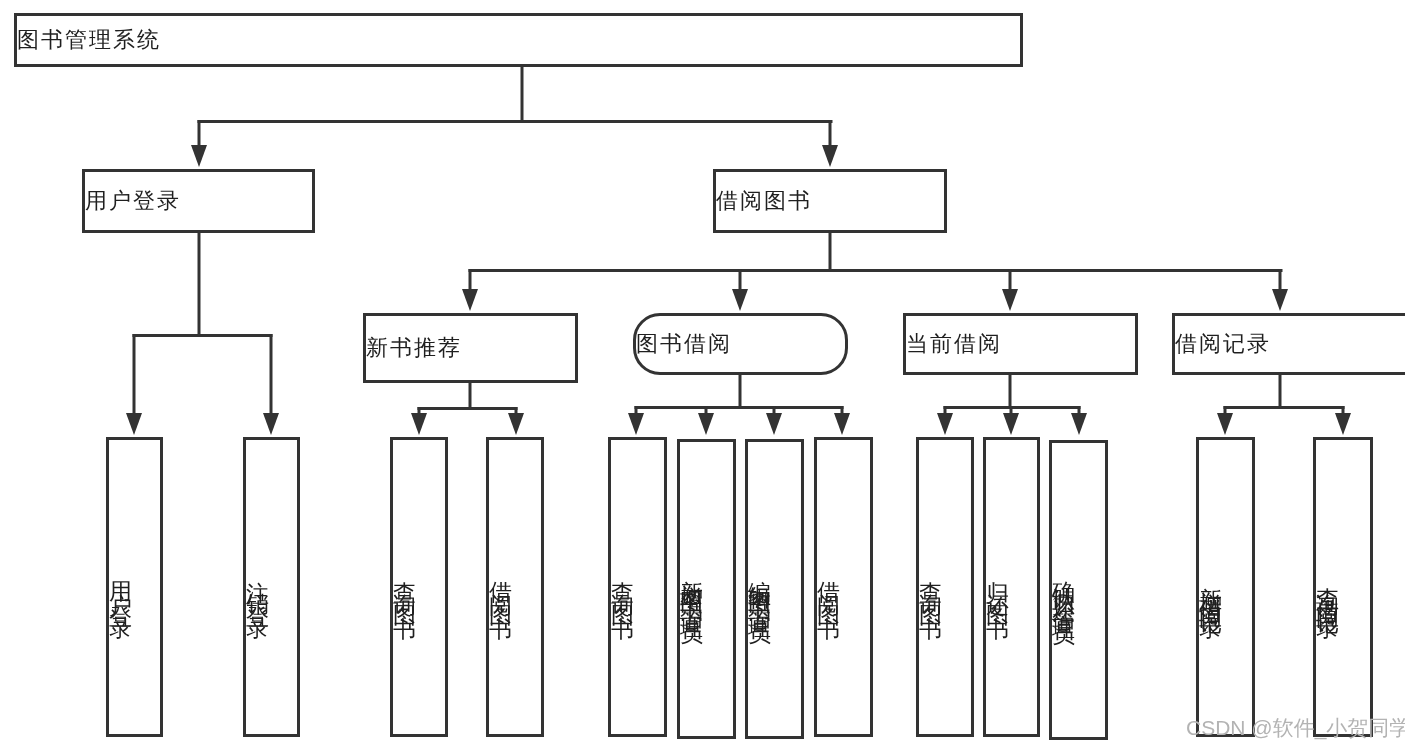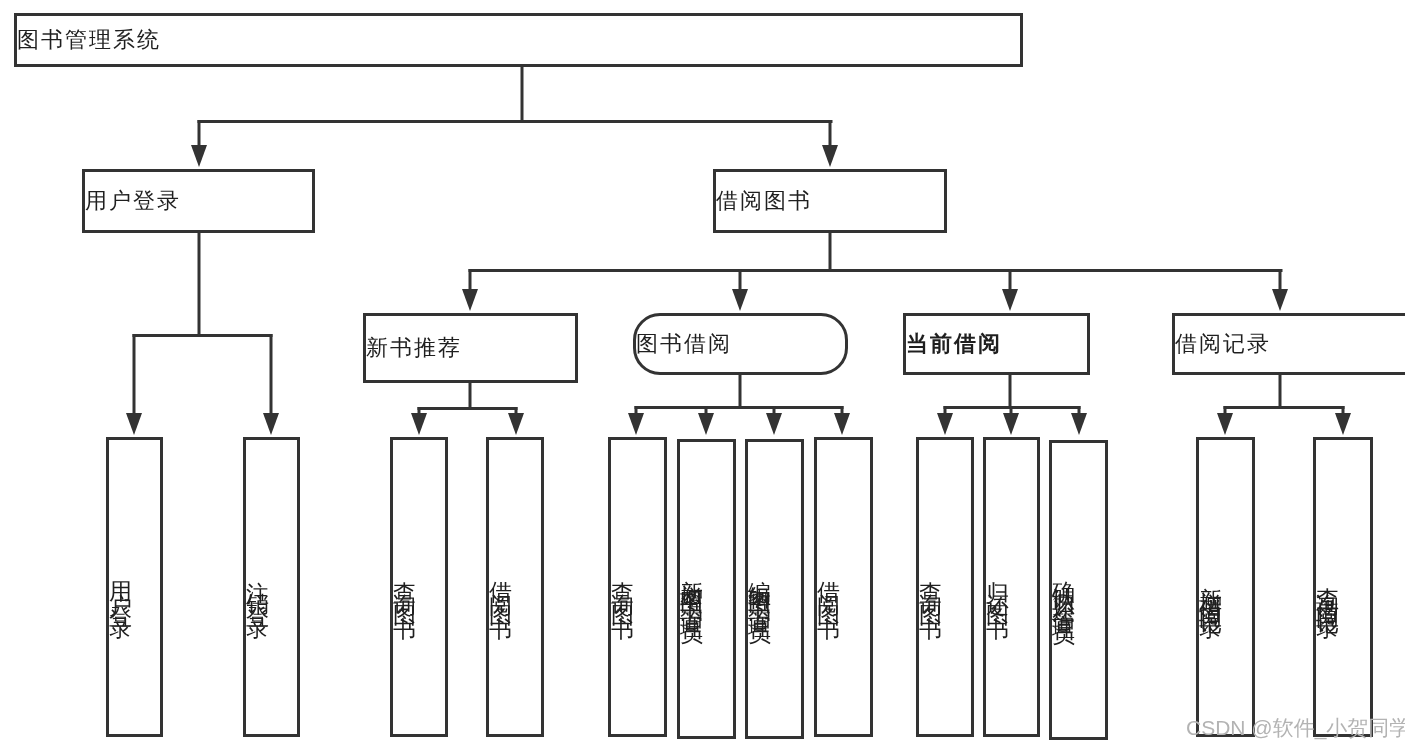--- a/index.html
+++ b/index.html
@@ -144,21 +144,21 @@
   <div class="box" style="left:713px; top:169px; width:234px; height:64px;">
     <span class="hlabel">借阅图书</span>
   </div>
 
   <div class="box" style="left:363px; top:313px; width:215px; height:70px;">
     <span class="hlabel">新书推荐</span>
   </div>
   <div class="box" style="left:633px; top:313px; width:215px; height:62px;border-radius:27px;">
     <span class="hlabel">图书借阅</span>
   </div>
-  <div class="box" style="left:903px; top:313px; width:187px; height:62px;font-weight:bold;">
+  <div class="box" style="left:903px; top:313px; width:235px; height:62px;">
     <span class="hlabel">当前借阅</span>
   </div>
   <div class="box" style="left:1172px; top:313px; width:239px; height:62px;">
     <span class="hlabel">借阅记录</span>
   </div>
 
   <div class="box" style="left:106px; top:437px; width:57px; height:300px;">
     <span class="leaf-text">用户登录</span>
   </div>
   <div class="box" style="left:243px; top:437px; width:57px; height:300px;">

